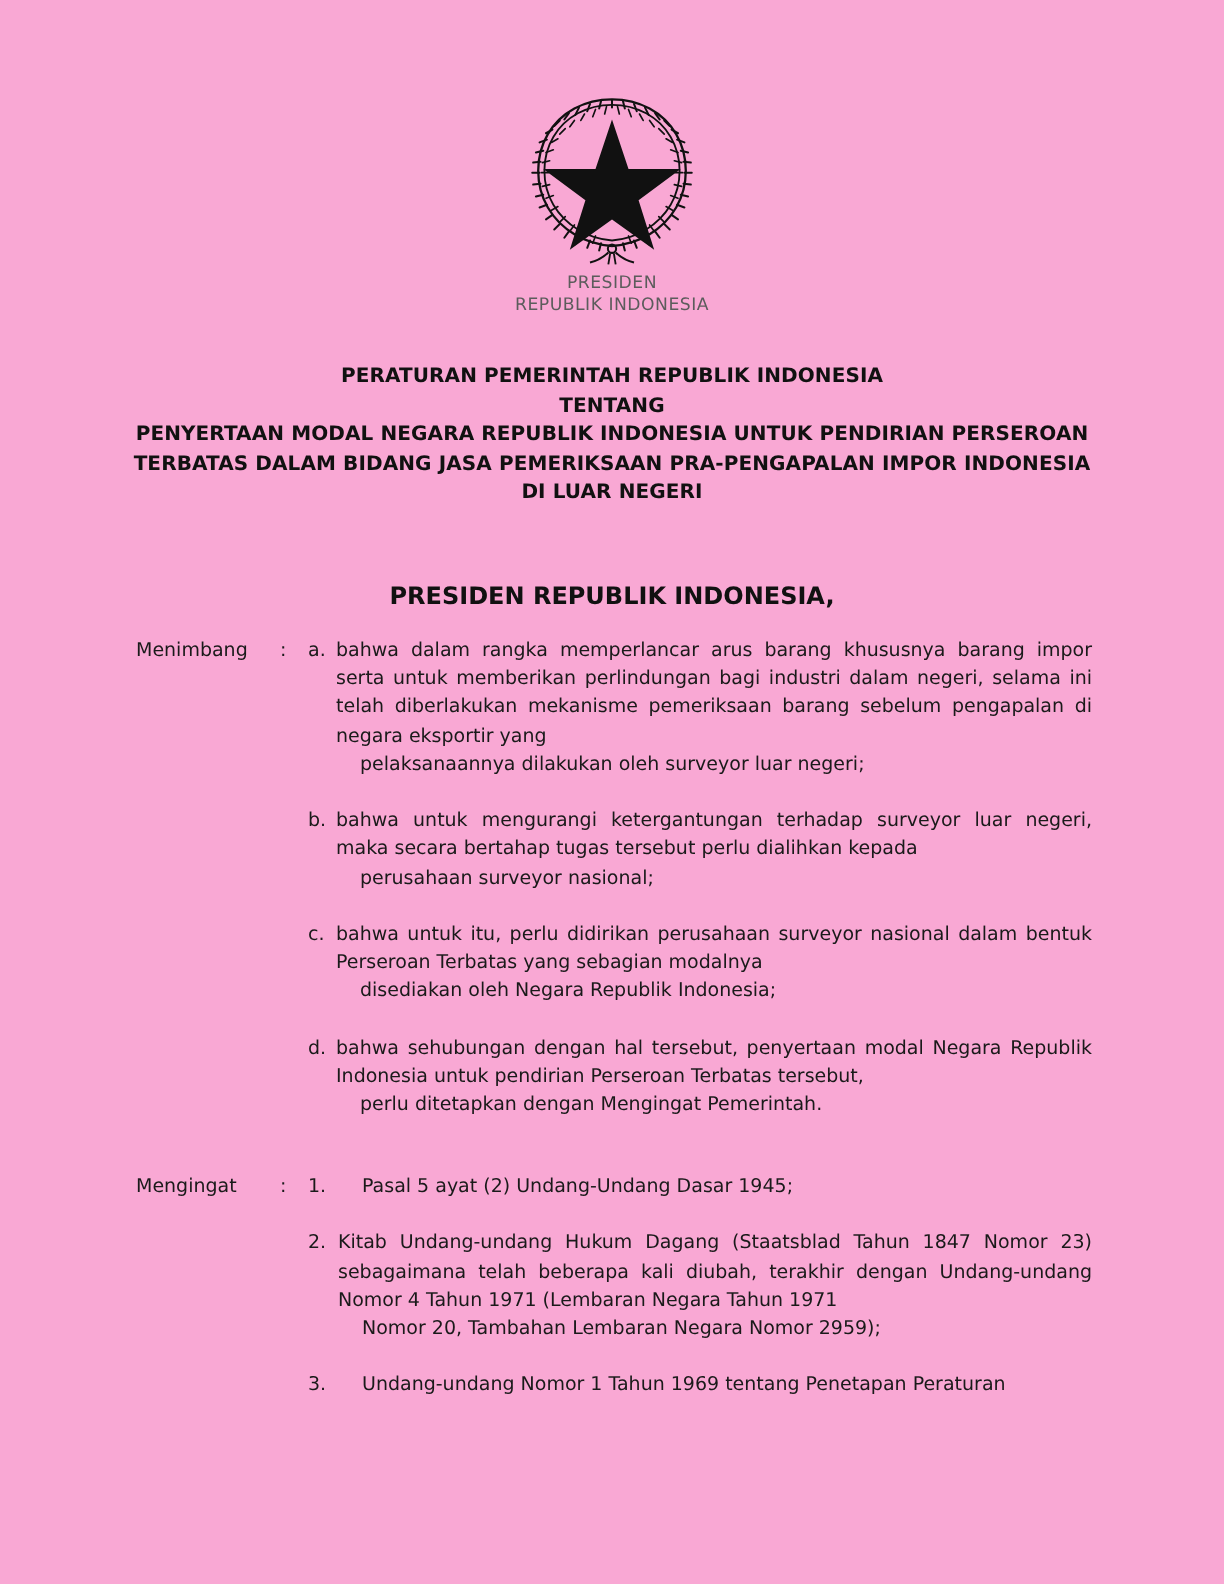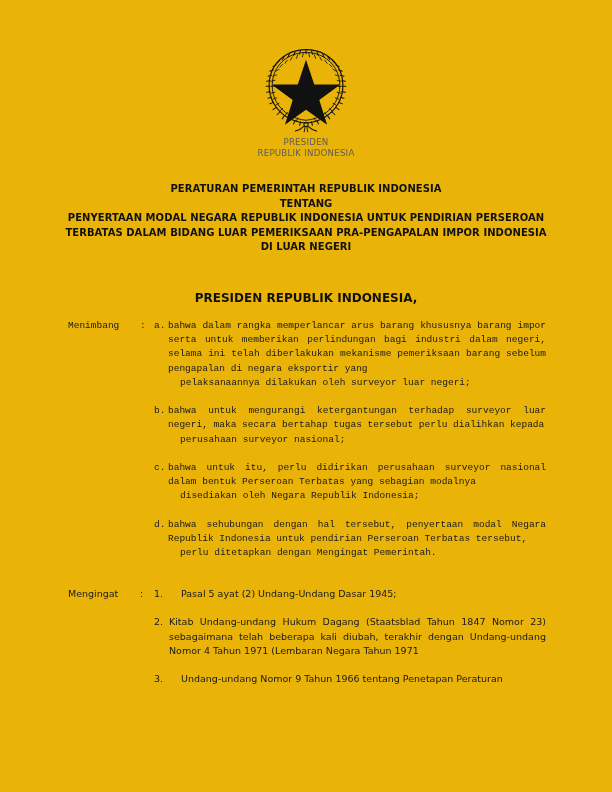--- a/index.html
+++ b/index.html
@@ -14,21 +14,21 @@
     font-family: "DejaVu Sans", sans-serif;
     color: #1a1a1a;
     overflow: hidden;
   }
 
   .page {
     position: absolute;
     top: 0; left: 0;
     width: 612px;
     height: 792px;
-    background: #eab308;
+    background: #f9a8d4;
   }
 
   
   .emblem-block {
     position: absolute;
     top: 46px;
     left: 0;
     width: 612px;
     text-align: center;
   }
@@ -69,21 +69,21 @@
     line-height: 14px;
     color: #111111;
   }
 
   
   .section {
     position: absolute;
     left: 68px;
     width: 478px;
   }
-  .sec-menimbang { top: 319px; font-family: Liberation Mono, monospace; }
+  .sec-menimbang { top: 319px; }
   .sec-mengingat { top: 587px; }
 
   .srow {
     display: flex;
     align-items: flex-start;
   }
   .label {
     width: 72px;
     flex: 0 0 72px;
     font-size: 9.5px;
@@ -240,21 +240,21 @@
     <div class="emblem-caption">
       <div>PRESIDEN</div>
       <div>REPUBLIK INDONESIA</div>
     </div>
   </div>
 
   <div class="title-block">
     <div class="title-line">PERATURAN PEMERINTAH REPUBLIK INDONESIA</div>
     <div class="title-line">TENTANG</div>
     <div class="title-line">PENYERTAAN MODAL NEGARA REPUBLIK INDONESIA UNTUK PENDIRIAN PERSEROAN</div>
-    <div class="title-line">TERBATAS DALAM BIDANG LUAR PEMERIKSAAN PRA-PENGAPALAN IMPOR INDONESIA</div>
+    <div class="title-line">TERBATAS DALAM BIDANG JASA PEMERIKSAAN PRA-PENGAPALAN IMPOR INDONESIA</div>
     <div class="title-line">DI LUAR NEGERI</div>
   </div>
 
   <div class="subtitle-block">PRESIDEN REPUBLIK INDONESIA,</div>
 
   <div class="section sec-menimbang">
     <div class="srow">
       <div class="label">Menimbang</div>
       <div class="colon">:</div>
       <div class="items">
@@ -289,25 +289,25 @@
       <div class="colon">:</div>
       <div class="items">
 
         <div class="item">
           <div class="marker num">1.</div>
           <div class="ptext"><span></span><span class="lastline">Pasal 5 ayat (2) Undang-Undang Dasar 1945;</span></div>
         </div>
 
         <div class="item">
           <div class="marker num">2.</div>
-          <div class="ptext"><span>Kitab Undang-undang Hukum Dagang (Staatsblad Tahun 1847 Nomor 23) sebagaimana telah beberapa kali diubah, terakhir dengan Undang-undang Nomor 4 Tahun 1971 (Lembaran Negara Tahun 1971</span></div>
+          <div class="ptext"><span>Kitab Undang-undang Hukum Dagang (Staatsblad Tahun 1847 Nomor 23) sebagaimana telah beberapa kali diubah, terakhir dengan Undang-undang Nomor 4 Tahun 1971 (Lembaran Negara Tahun 1971</span><span class="lastline">Nomor 20, Tambahan Lembaran Negara Nomor 2959);</span></div>
         </div>
 
         <div class="item">
           <div class="marker num">3.</div>
-          <div class="ptext"><span></span><span class="lastline">Undang-undang Nomor 9 Tahun 1966 tentang Penetapan Peraturan</span></div>
+          <div class="ptext"><span></span><span class="lastline">Undang-undang Nomor 1 Tahun 1969 tentang Penetapan Peraturan</span></div>
         </div>
 
       </div>
     </div>
   </div>
 
 </div>
 
 </body></html>

